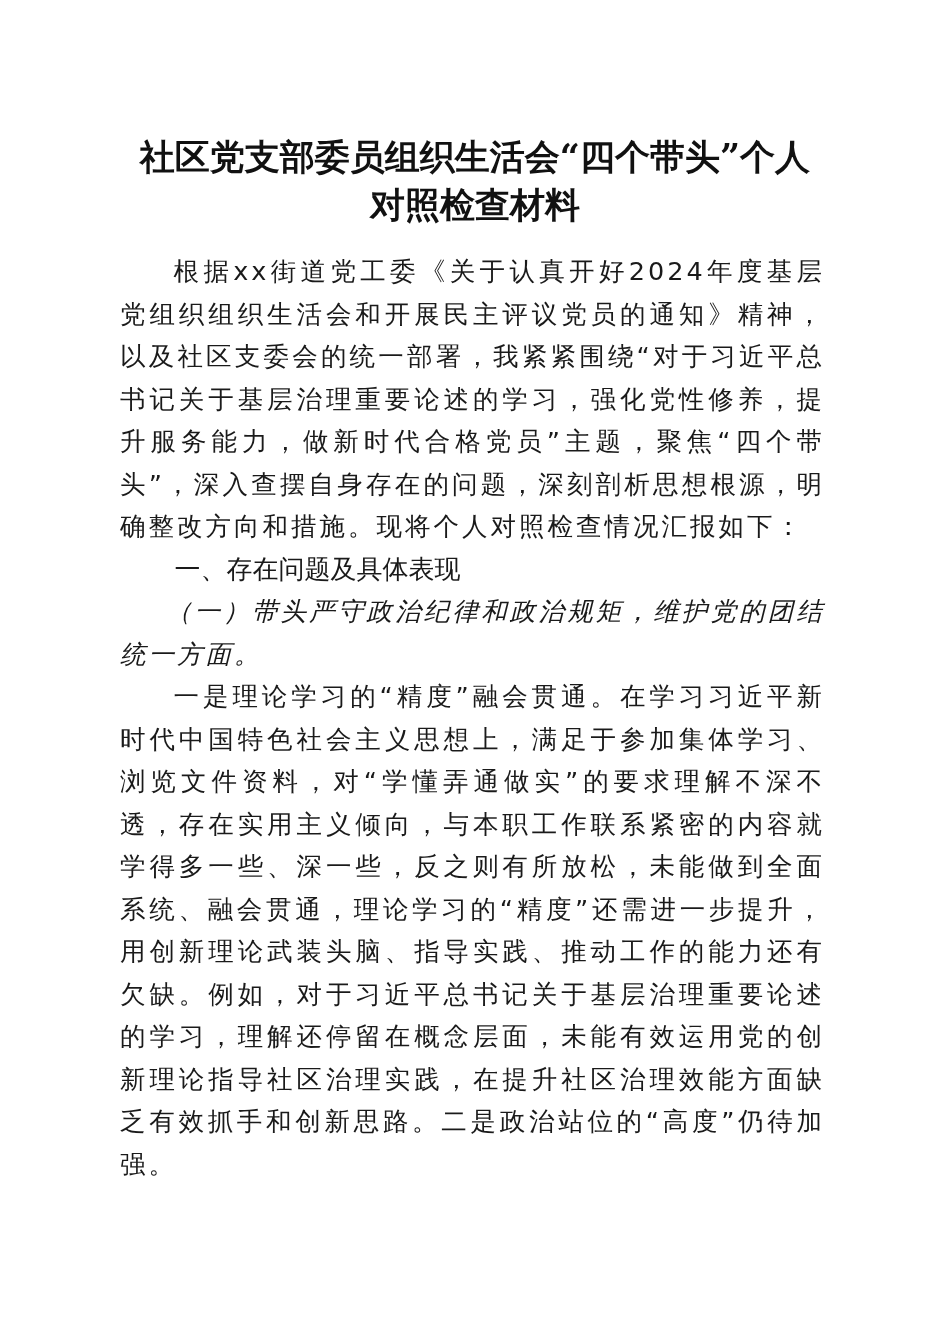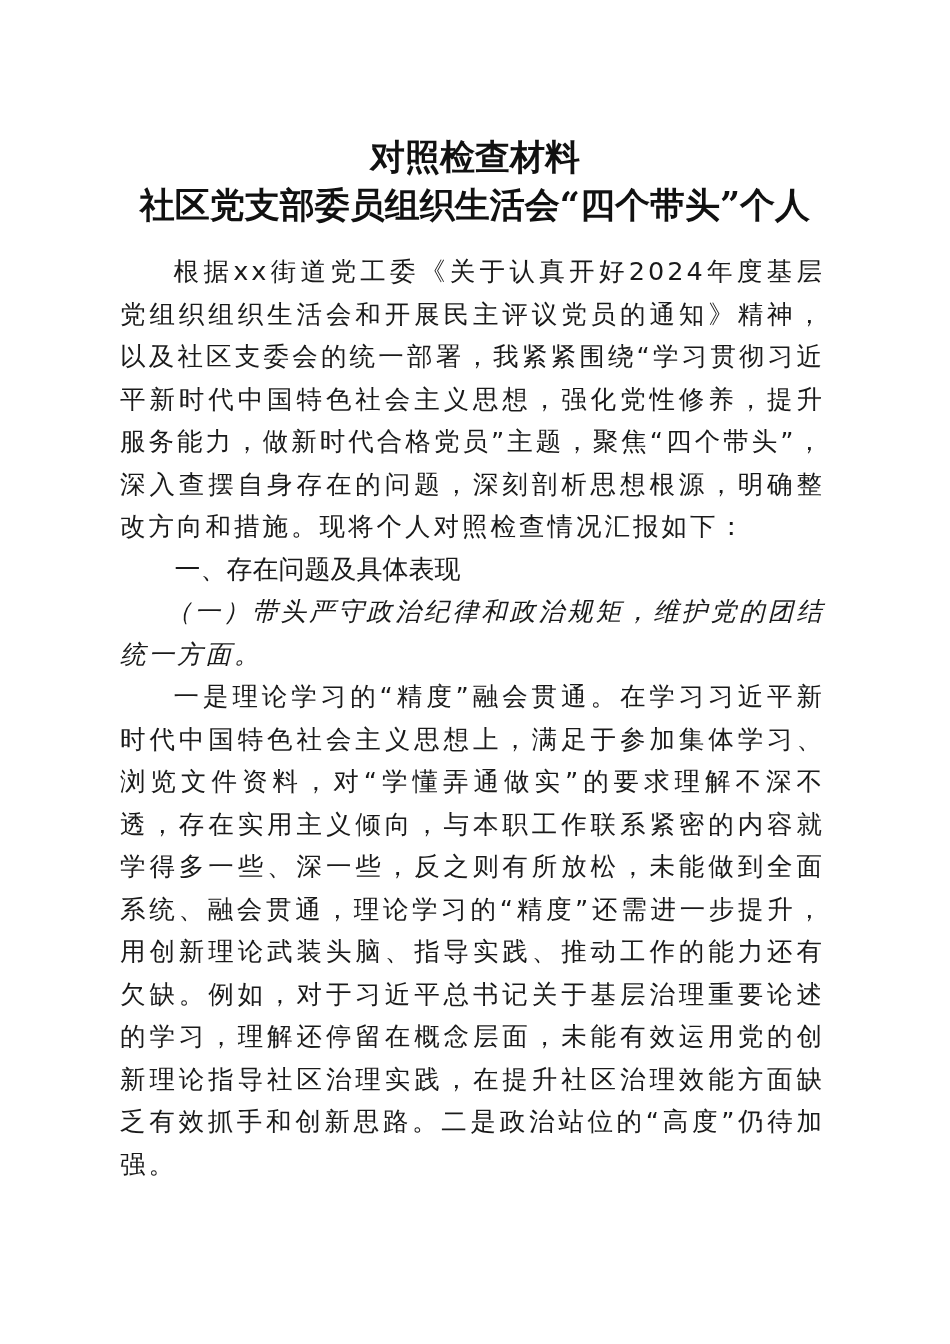--- a/index.html
+++ b/index.html
@@ -20,23 +20,23 @@
   }
   .body-text p { margin: 0; text-indent: 2.1em; }
   .body-text p.h1 { font-weight: normal; font-family: "DejaVu Sans", "Liberation Sans", sans-serif; letter-spacing: 0px; font-size: 26px; }
   .body-text p.h2 { text-indent: 1.8em; font-style: italic; }
 </style>
 </head>
 <body>
 
 <div class="page">
   <div class="title">
+    <div>社区党支部委员组织生活会“四个带头”个人</div>
     <div>对照检查材料</div>
-    <div>社区党支部委员组织生活会“四个带头”个人</div>
   </div>
 
   <div class="body-text">
-    <p>根据xx街道党工委《关于认真开好2024年度基层党组织组织生活会和开展民主评议党员的通知》精神，以及社区支委会的统一部署，我紧紧围绕“学习贯彻习近平新时代中国特色社会主义思想，强化党性修养，提升服务能力，做新时代合格党员”主题，聚焦“四个带头”，深入查摆自身存在的问题，深刻剖析思想根源，明确整改方向和措施。现将个人对照检查情况汇报如下：</p>
+    <p>根据xx街道党工委《关于认真开好2024年度基层党组织组织生活会和开展民主评议党员的通知》精神，以及社区支委会的统一部署，我紧紧围绕“对于习近平总书记关于基层治理重要论述的学习，强化党性修养，提升服务能力，做新时代合格党员”主题，聚焦“四个带头”，深入查摆自身存在的问题，深刻剖析思想根源，明确整改方向和措施。现将个人对照检查情况汇报如下：</p>
     <p class="h1">一、存在问题及具体表现</p>
     <p class="h2">（一）带头严守政治纪律和政治规矩，维护党的团结统一方面。</p>
     <p><span>一是理论学习的“精度”融会贯通。</span><span>在学习习近平新时代中国特色社会主义思想上，满足于参加集体学习、浏览文件资料，对“学懂弄通做实”的要求理解不深不透，存在实用主义倾向，与本职工作联系紧密的内容就学得多一些、深一些，反之则有所放松，未能做到全面系统、融会贯通，理论学习的“精度”还需进一步提升，用创新理论武装头脑、指导实践、推动工作的能力还有欠缺。例如，对于习近平总书记关于基层治理重要论述的学习，理解还停留在概念层面，未能有效运用党的创新理论指导社区治理实践，在提升社区治理效能方面缺乏有效抓手和创新思路。</span><span>二是政治站位的“高度”仍待加强。</span></p>
   </div>
 </div>
 
 </body></html>

